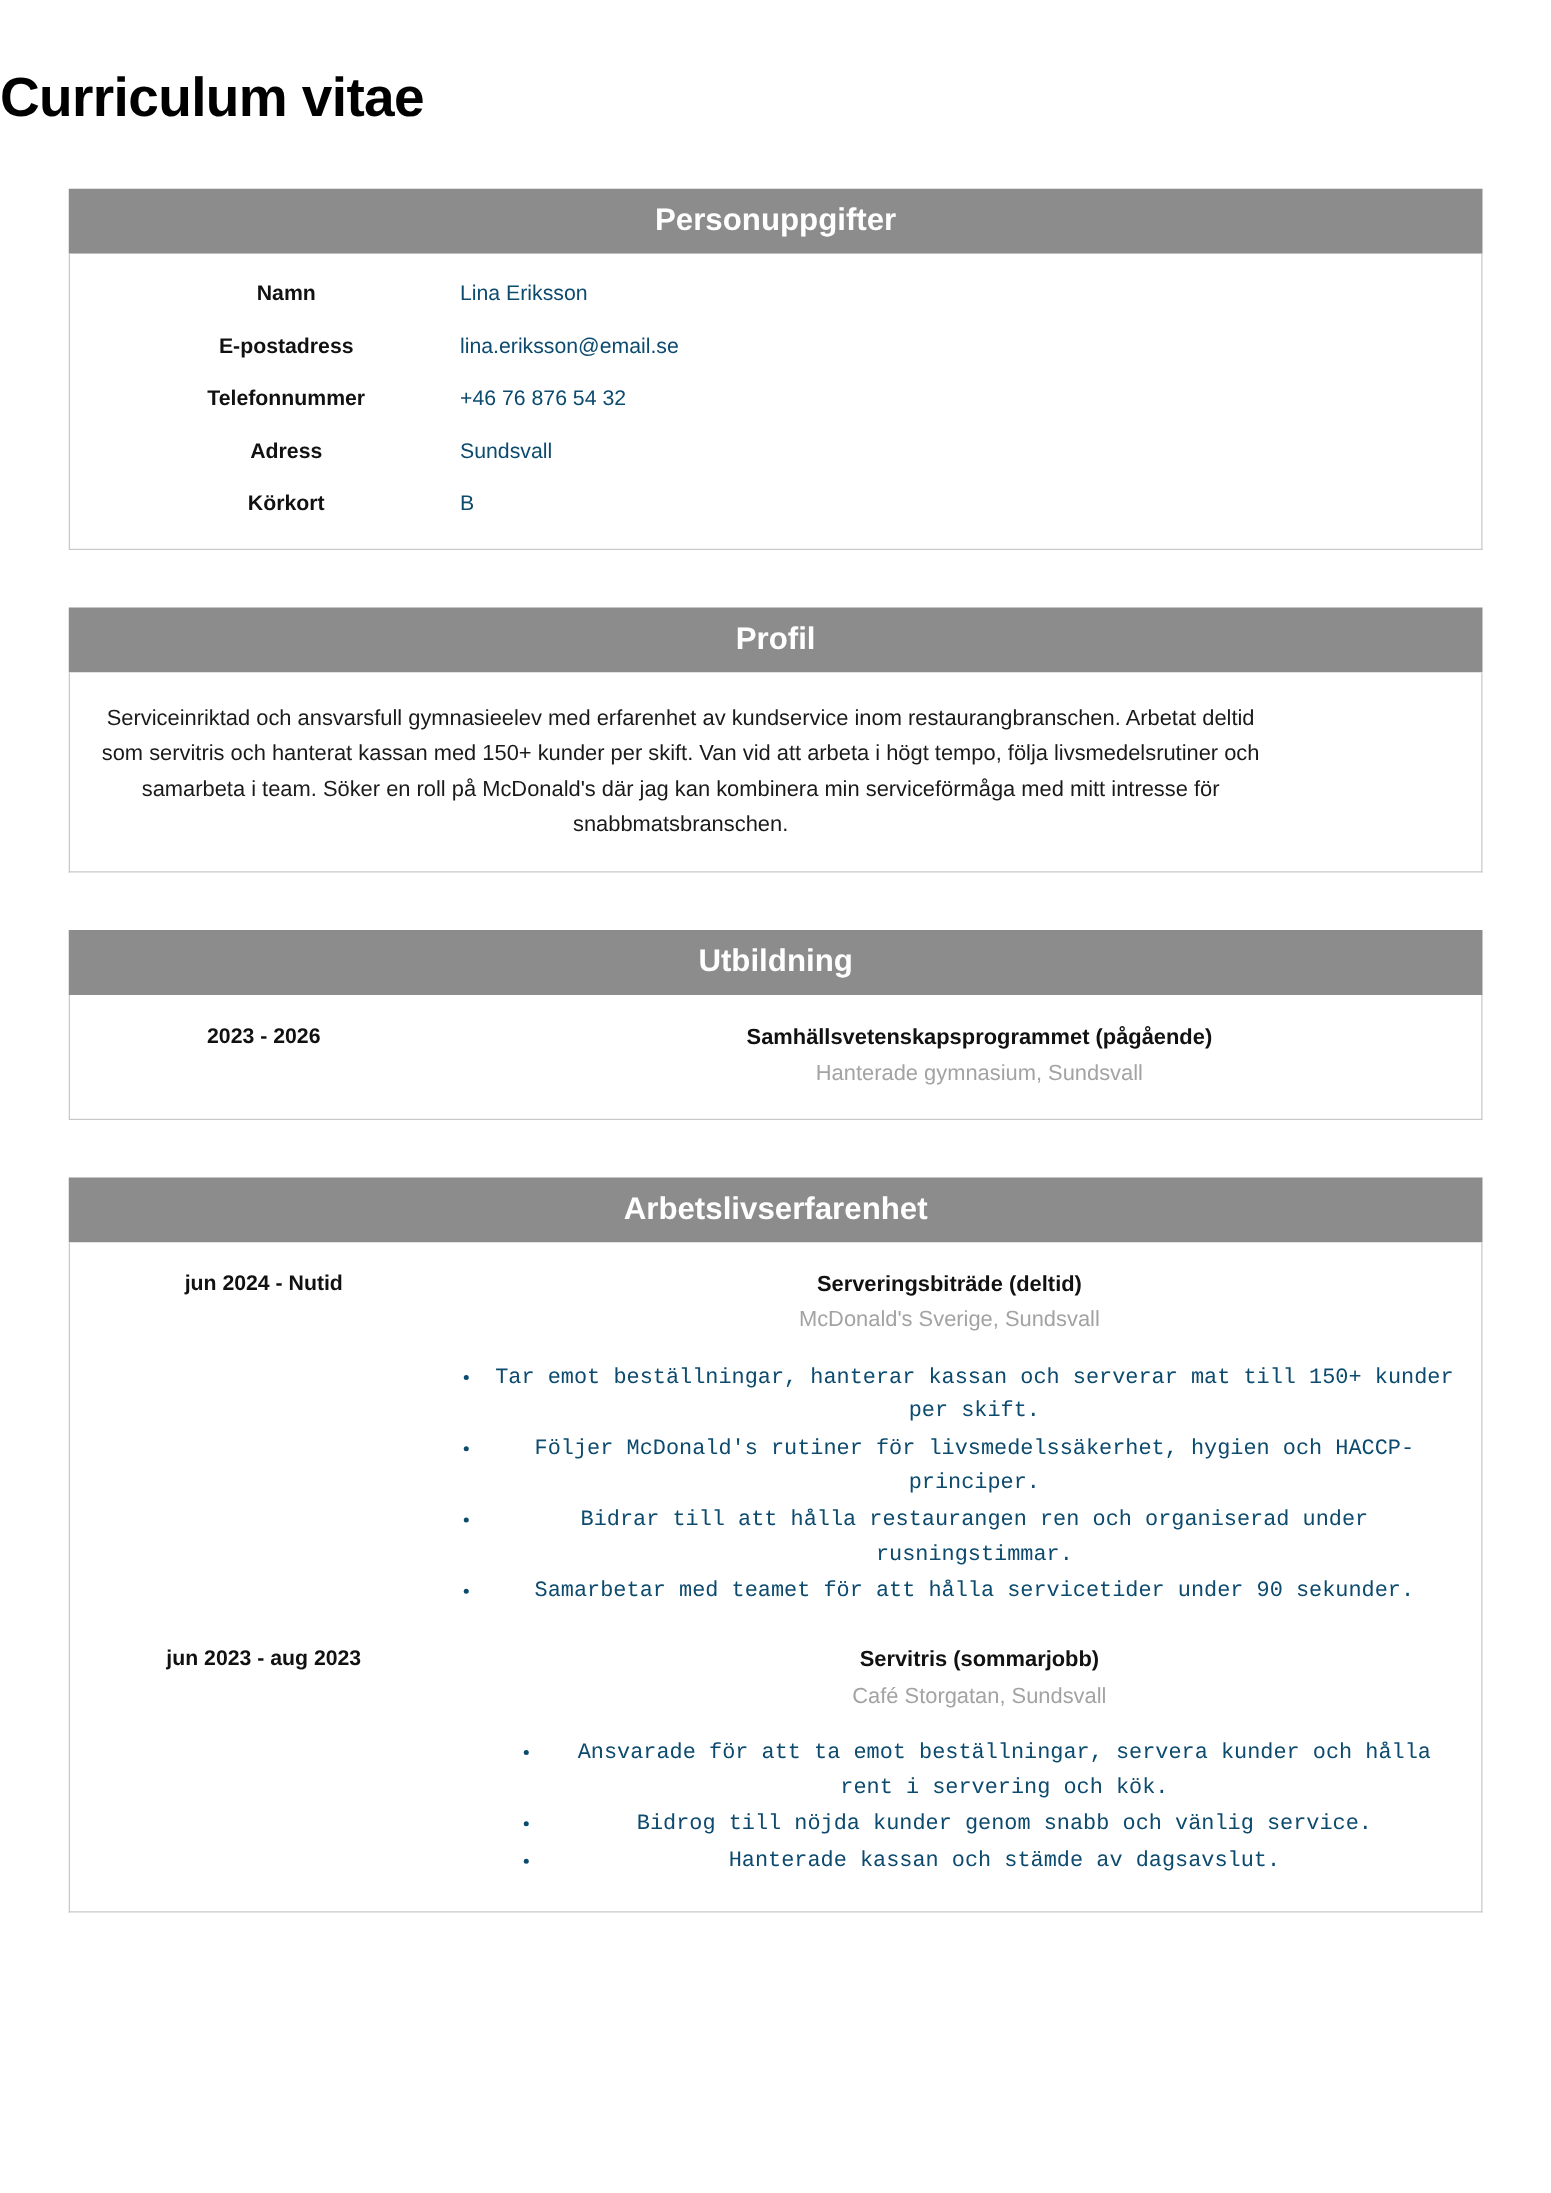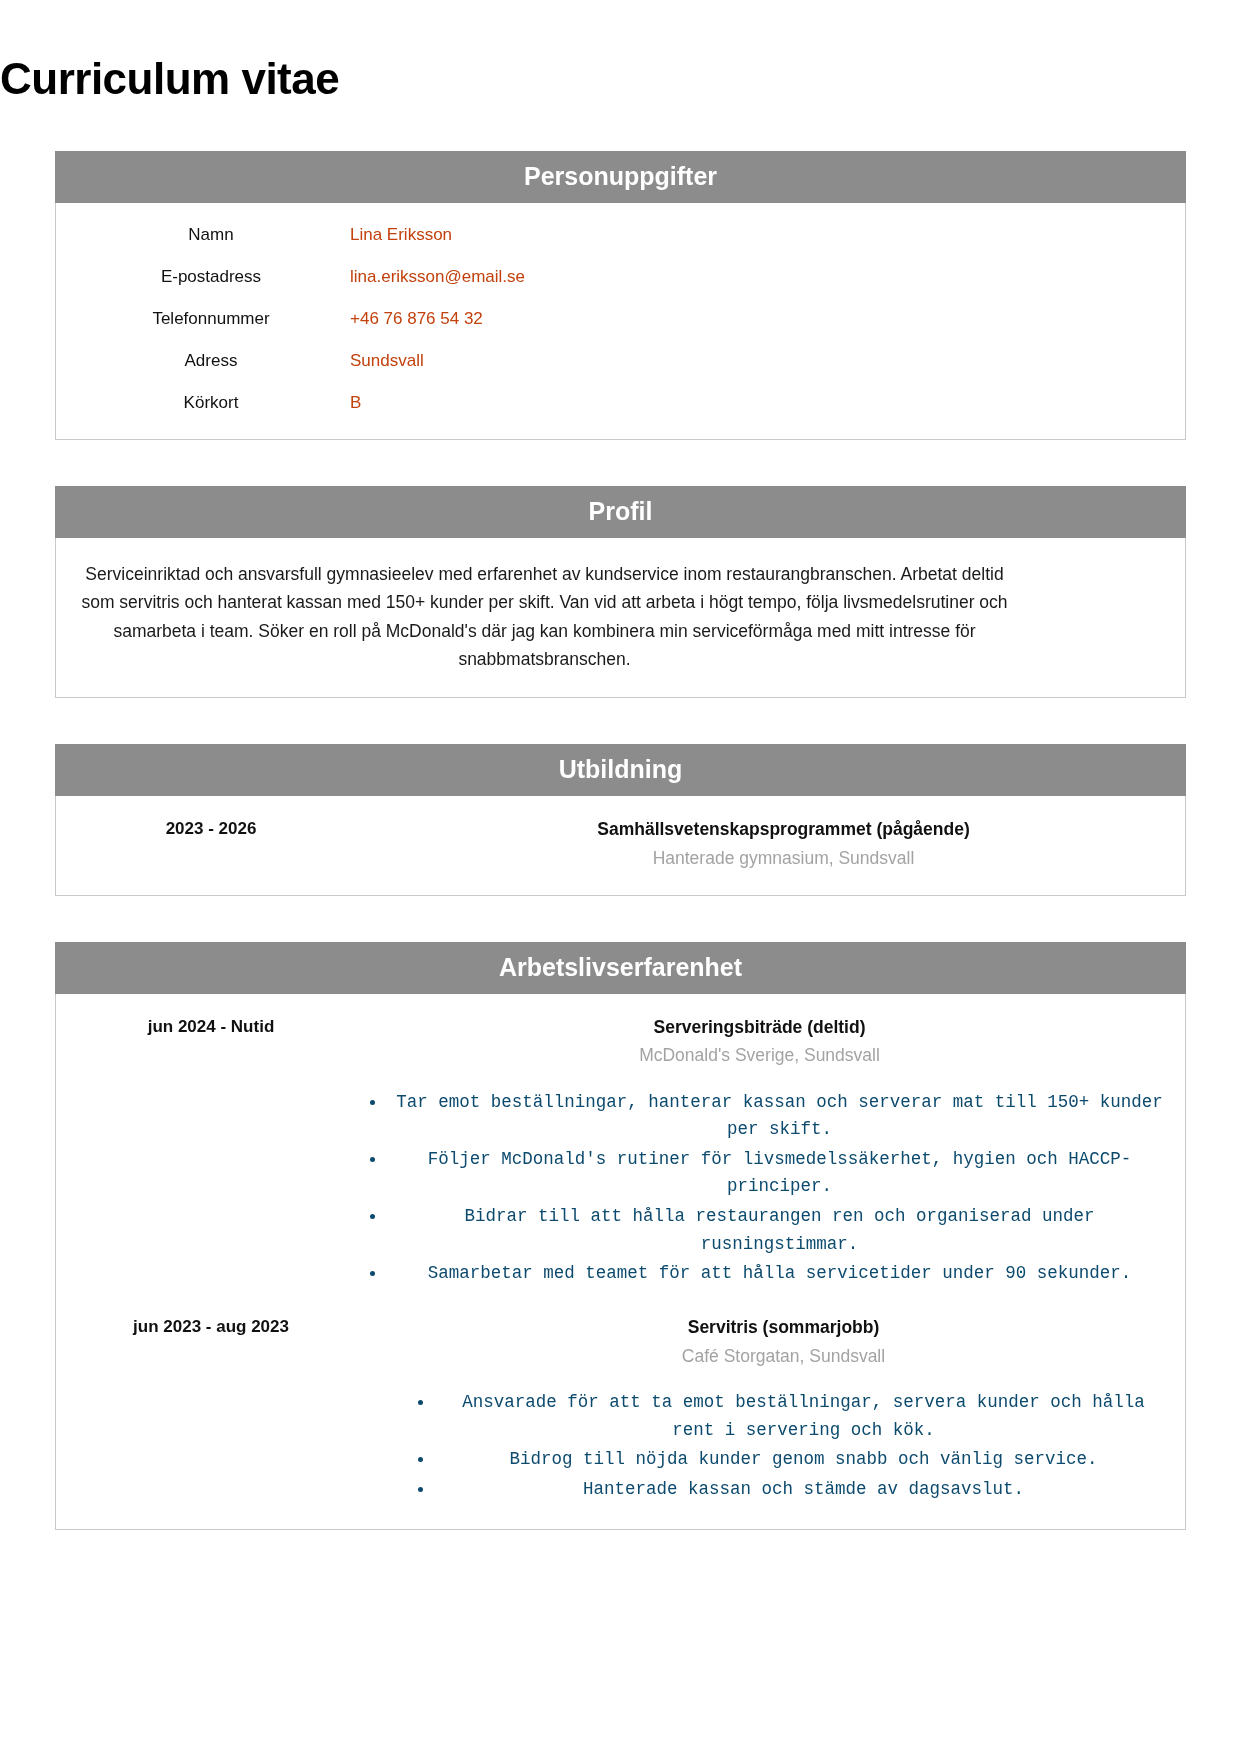--- a/index.html
+++ b/index.html
@@ -64,27 +64,28 @@
     display: flex;
     align-items: baseline;
     margin-bottom: 22px;
   }
   .info-row:last-child {
     margin-bottom: 2px;
   }
   .info-label {
     width: 278px;
     flex: 0 0 278px;
-    font-weight: normal;
+    font-weight: bold;
     font-size: 17px;
     color: #111111;
+    margin-left: 18px;
   }
   .info-value {
     font-size: 17px;
-    color: #c2410c;
+    color: #0c4a6e;
   }
   
   .profile-text {
     font-size: 17.5px;
     line-height: 1.62;
     color: #1a1a1a;
     margin: 0;
     max-width: 945px;
   }
   

